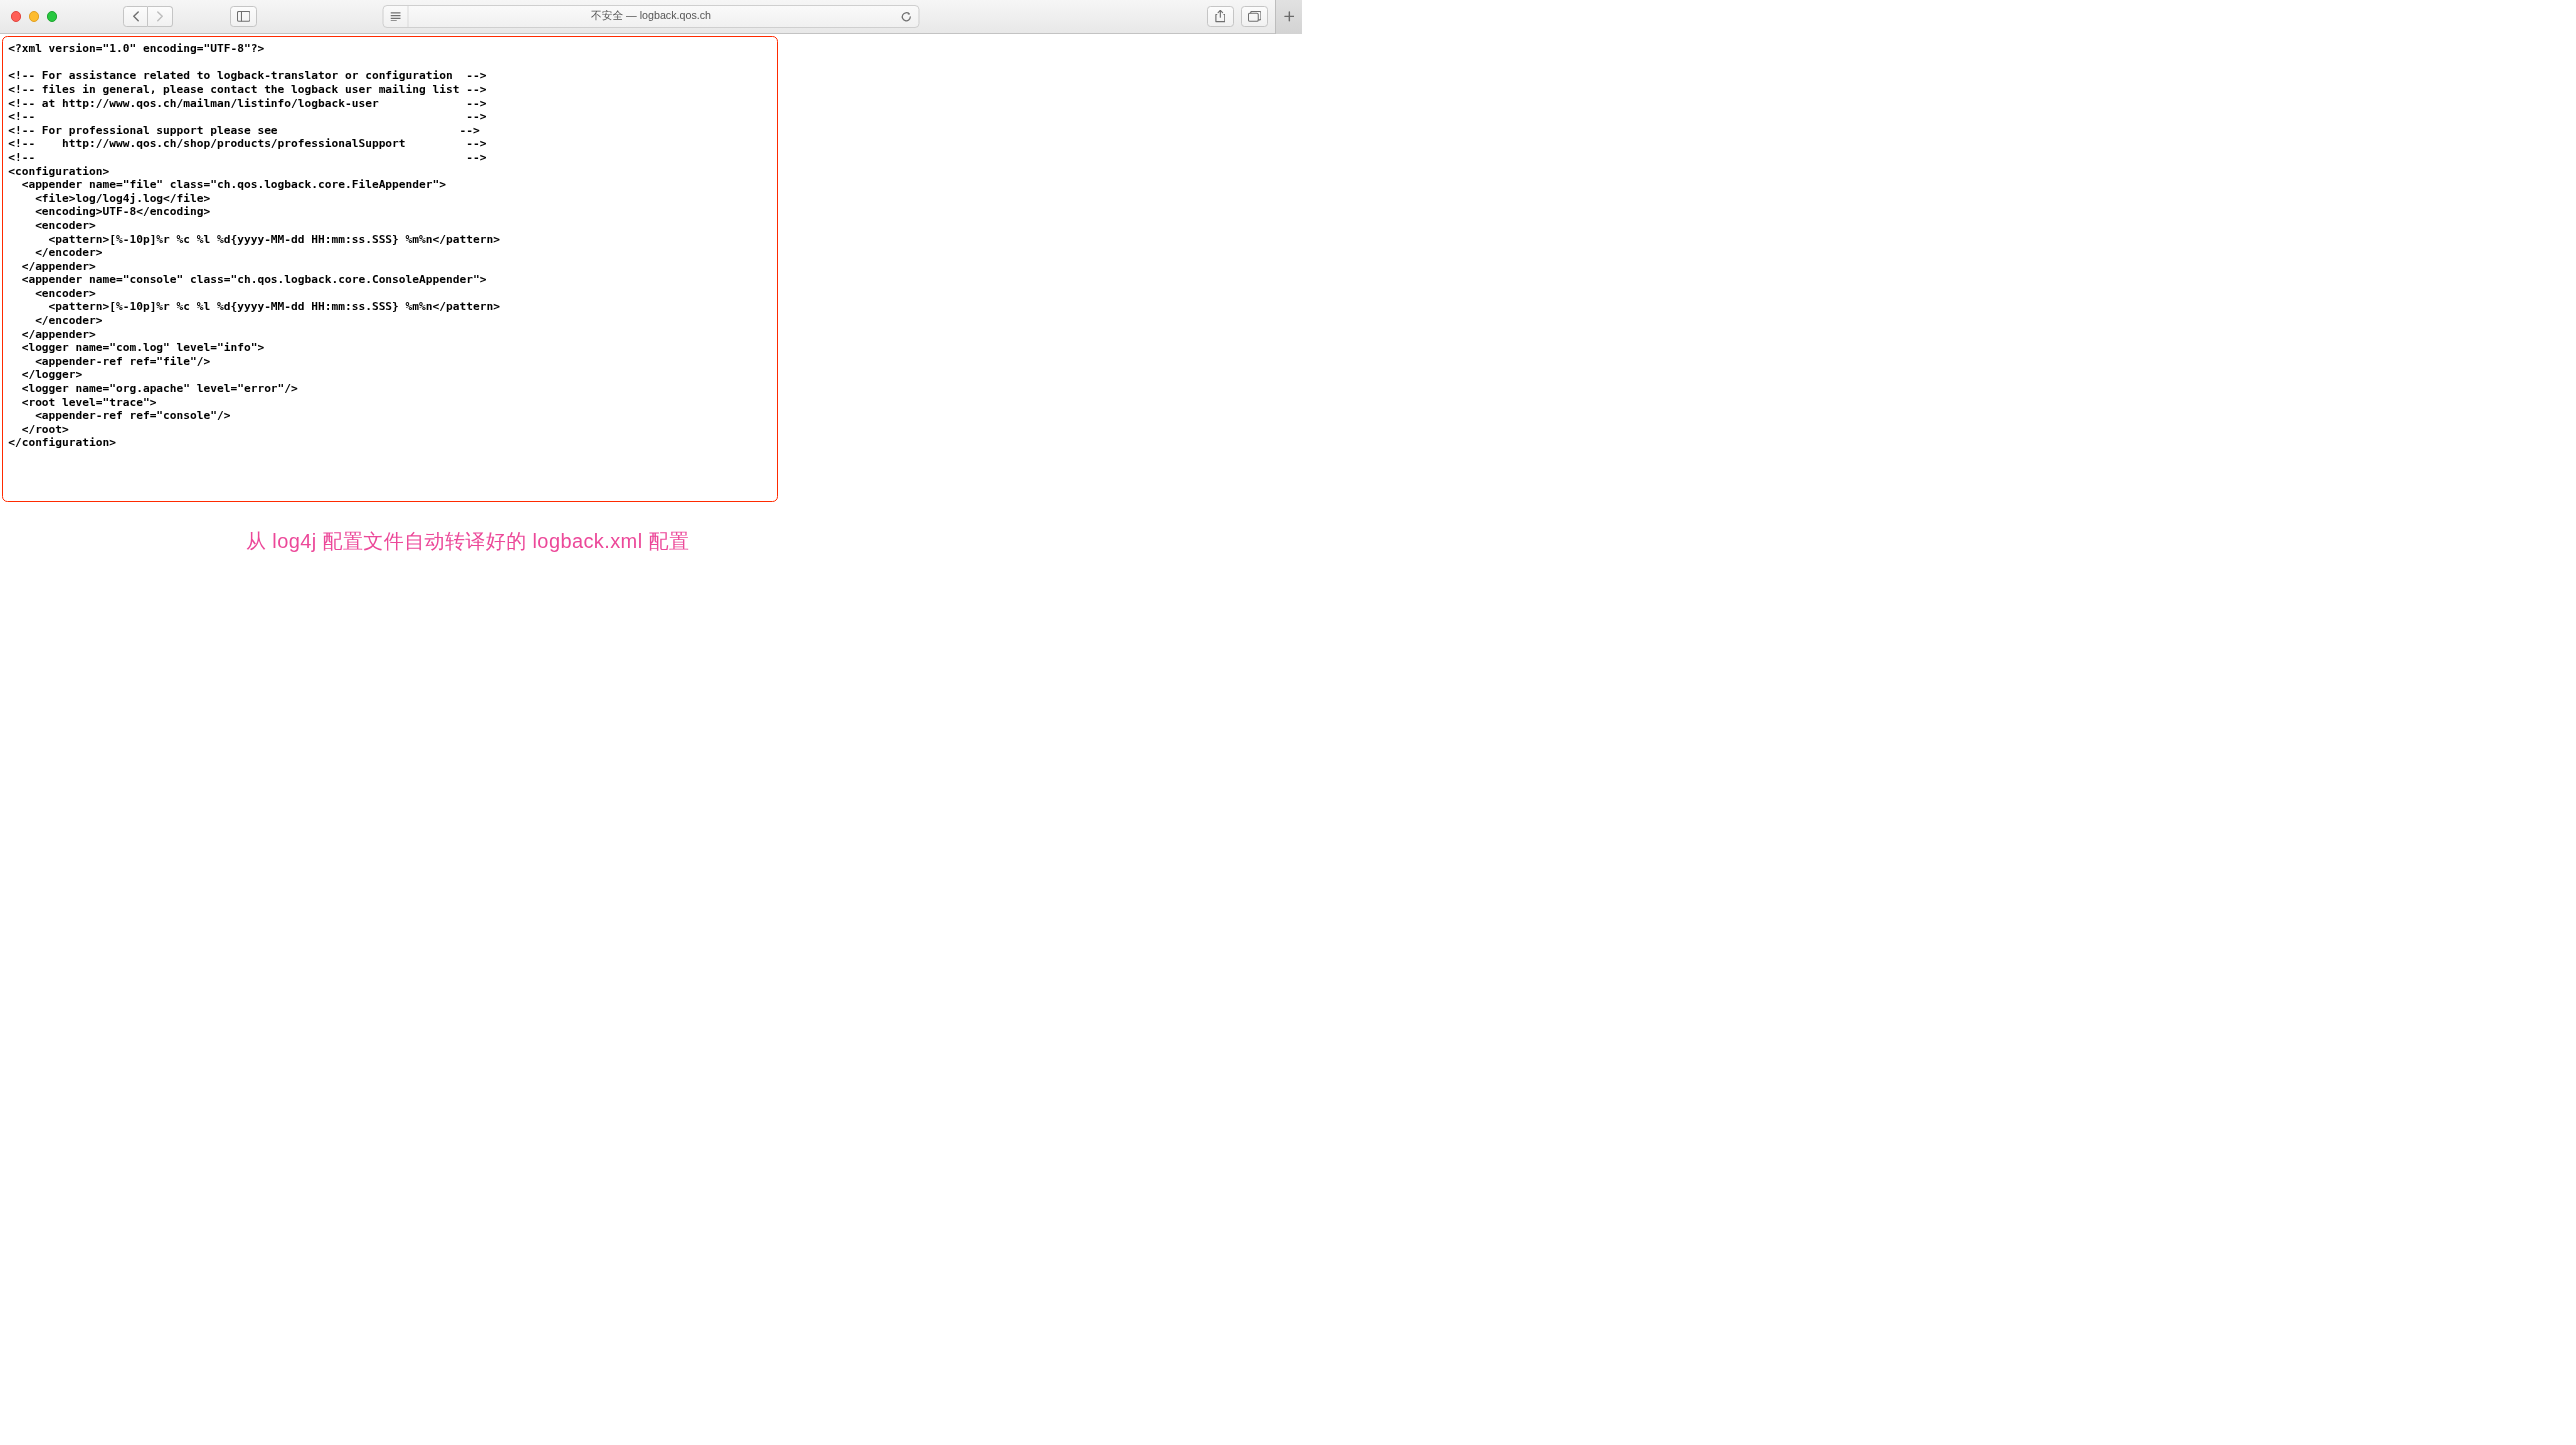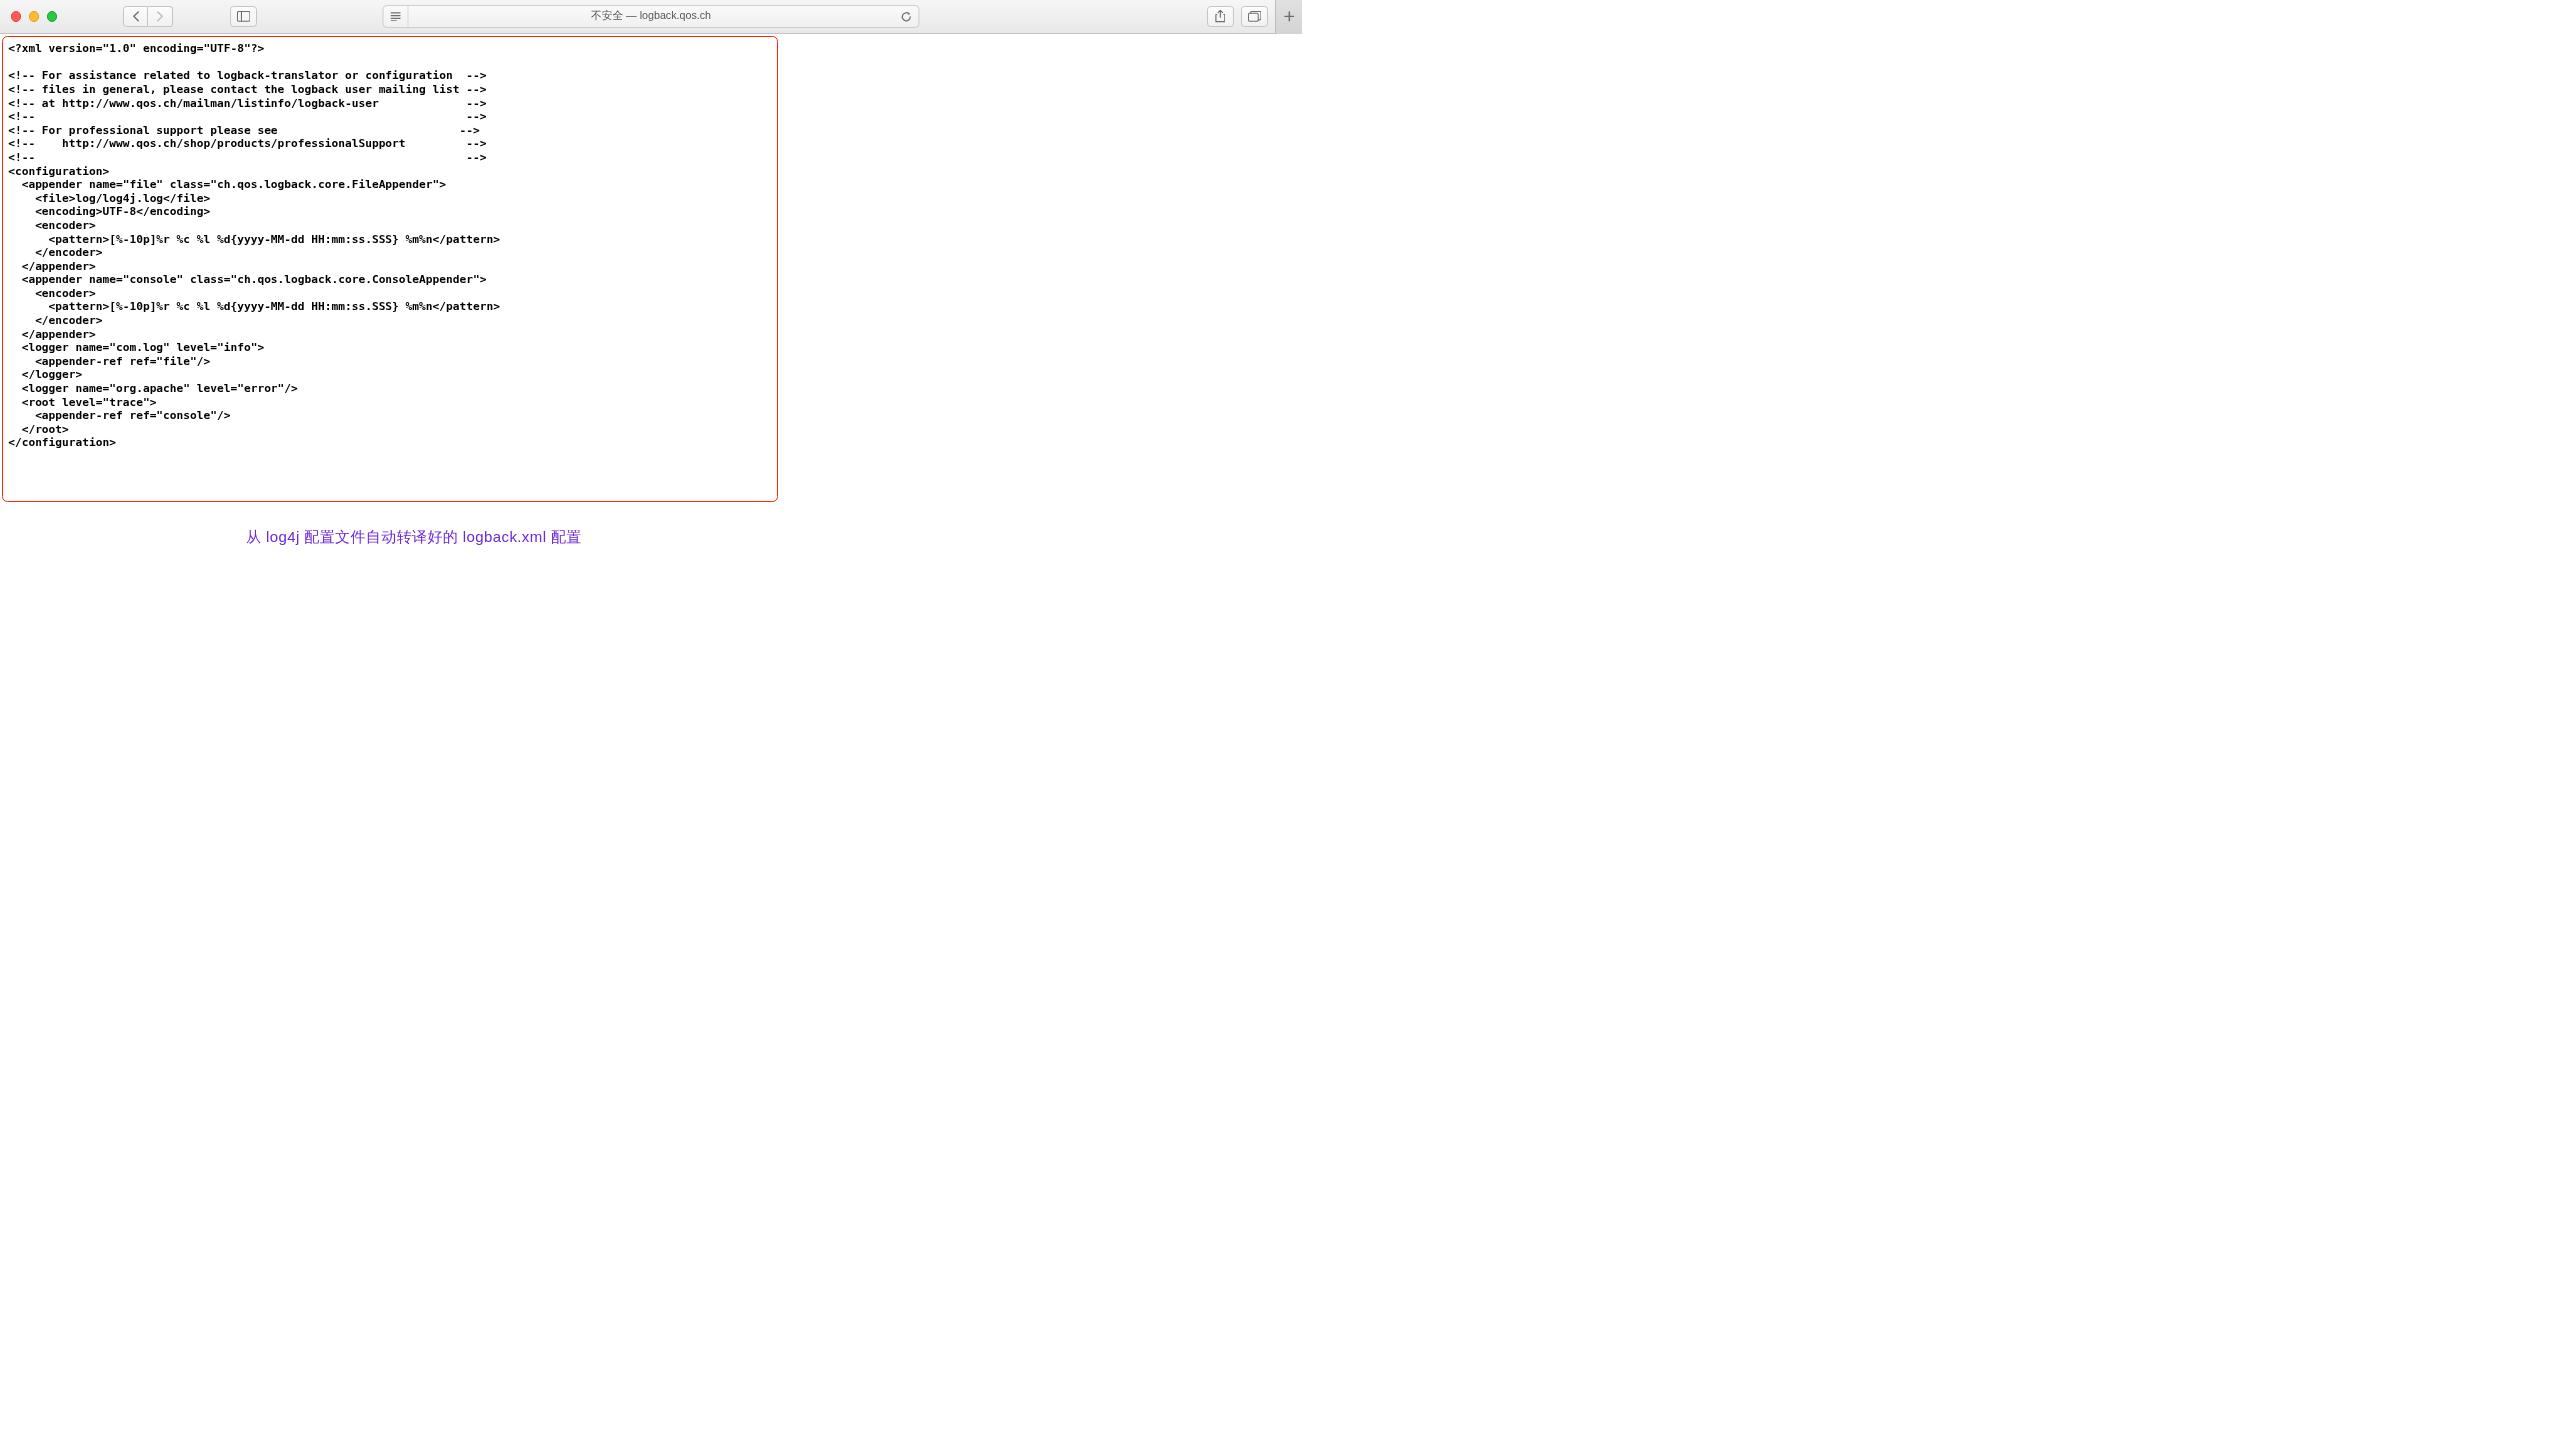--- a/index.html
+++ b/index.html
@@ -99,22 +99,22 @@
       font-size:11.2px;
       line-height:13.6px;
       color:#000;
       white-space:pre;
       background:#fff;
       font-weight:600;
     }
     .caption {
       position:absolute;
       left:246px; top:494px;
-      font-size:15px;
-      color:#6d28d9;
+      font-size:20px;
+      color:#ec4899;
       letter-spacing:0.4px;
     }
     .watermark {
       position:absolute;
       right:9px; bottom:3.6px;
       font-size:9px;
       color:rgba(0,0,0,0.06);
     }
     svg { display:block; }
   </style>

